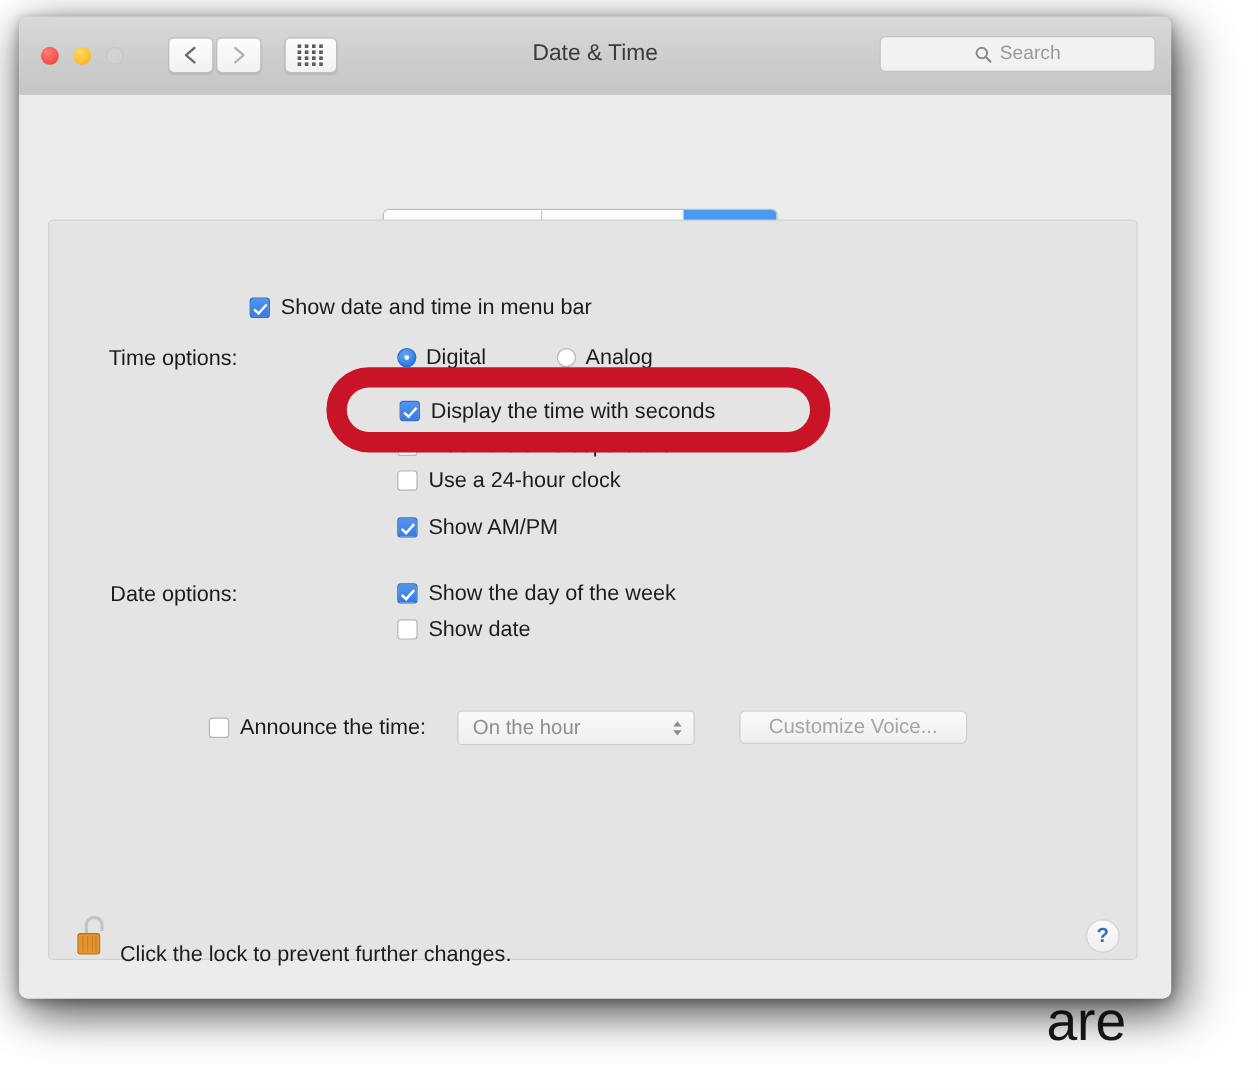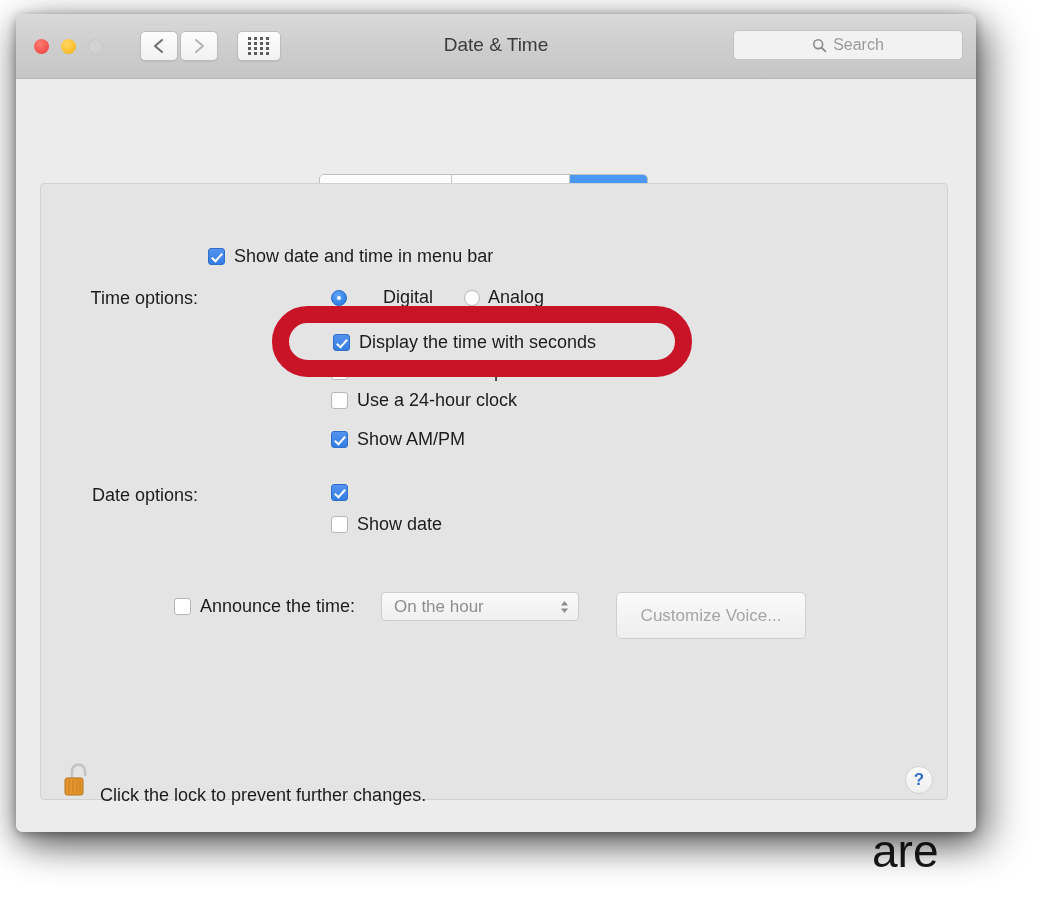--- a/index.html
+++ b/index.html
@@ -256,21 +256,21 @@
     align-items: center;
     padding: 0 8px 0 12px;
     position: relative;
   }
   .popup .pv { font-size: 17px; color: #8e8e8e; flex: 1; }
   .popup .arrows { display: flex; flex-direction: column; align-items: center; margin-left: 4px; }
 
   
   .pushbtn {
     width: 190px;
-    height: 47px;
+    height: 28px;
     background: linear-gradient(to bottom, #fafafa, #eeeeee);
     border: 1px solid #cfcfcf;
     border-radius: 5px;
     box-sizing: border-box;
     display: flex;
     align-items: center;
     justify-content: center;
     font-size: 17px;
     color: #a5a5a5;
   }
@@ -404,21 +404,21 @@
 
       <div id="panel">
 
         <div class="row" style="left:133px; top:62px;padding-left:34px;">
           <span class="cb on"></span>
           <span class="txt">Show date and time in menu bar</span>
         </div>
 
         <div class="label-right" style="position:absolute; left:31px; top:104px; width:126px;">Time options:</div>
 
-        <div class="row" style="left:290px; top:103px;gap:28px;">
+        <div class="row" style="left:290px; top:103px;">
           <span class="rb on"></span>
           <span class="txt">Digital</span>
         </div>
 
         <div class="row" style="left:423px; top:103px;">
           <span class="rb off"></span>
           <span class="txt">Analog</span>
         </div>
 
         <div class="row" style="left:292px; top:148px;">
@@ -438,20 +438,21 @@
 
         <div class="row" style="left:290px; top:245px;">
           <span class="cb on"></span>
           <span class="txt">Show AM/PM</span>
         </div>
 
         <div class="label-right" style="position:absolute; left:31px; top:301px; width:126px;">Date options:</div>
 
         <div class="row" style="left:290px; top:300px;">
           <span class="cb on"></span>
+          <span class="txt">Show the day of the week</span>
         </div>
 
         <div class="row" style="left:290px; top:330px;">
           <span class="cb off"></span>
           <span class="txt">Show date</span>
         </div>
 
         <div class="row" style="left:133px; top:412px;">
           <span class="cb off"></span>
           <span class="txt">Announce the time:</span>

